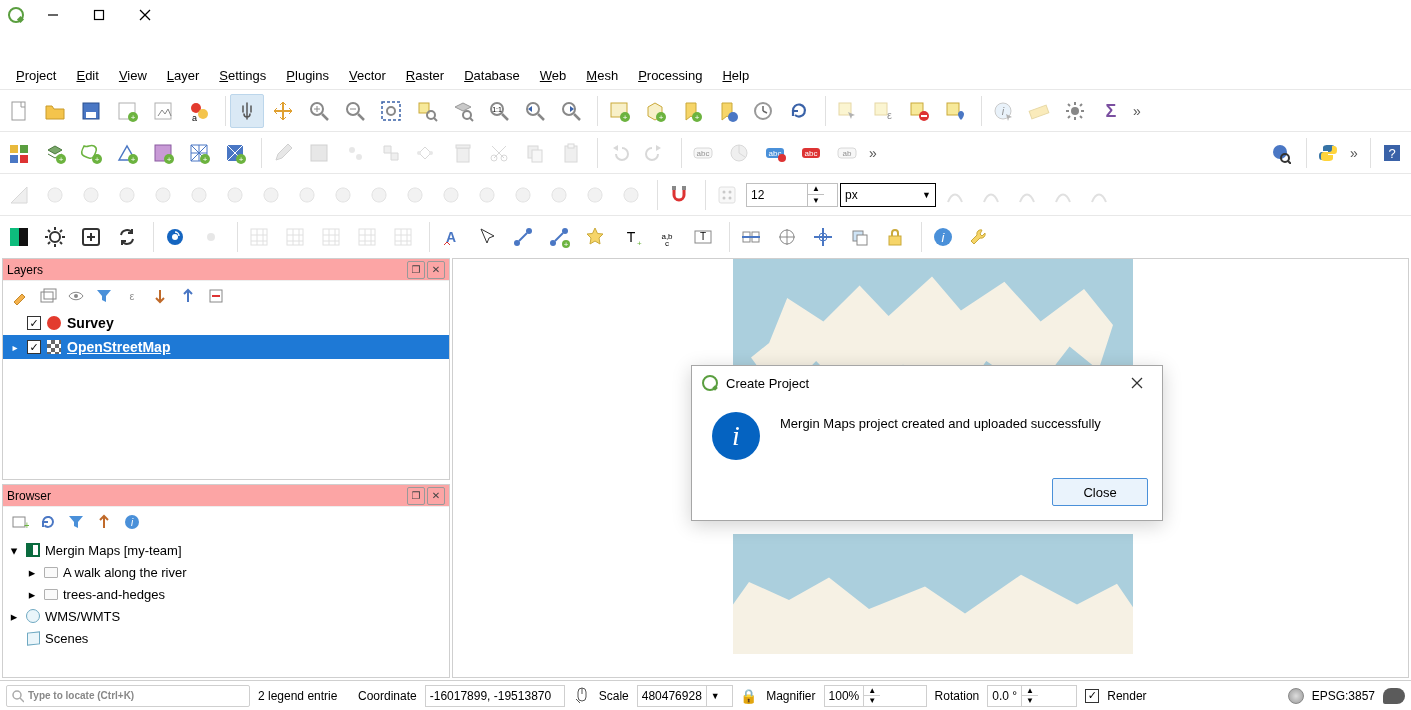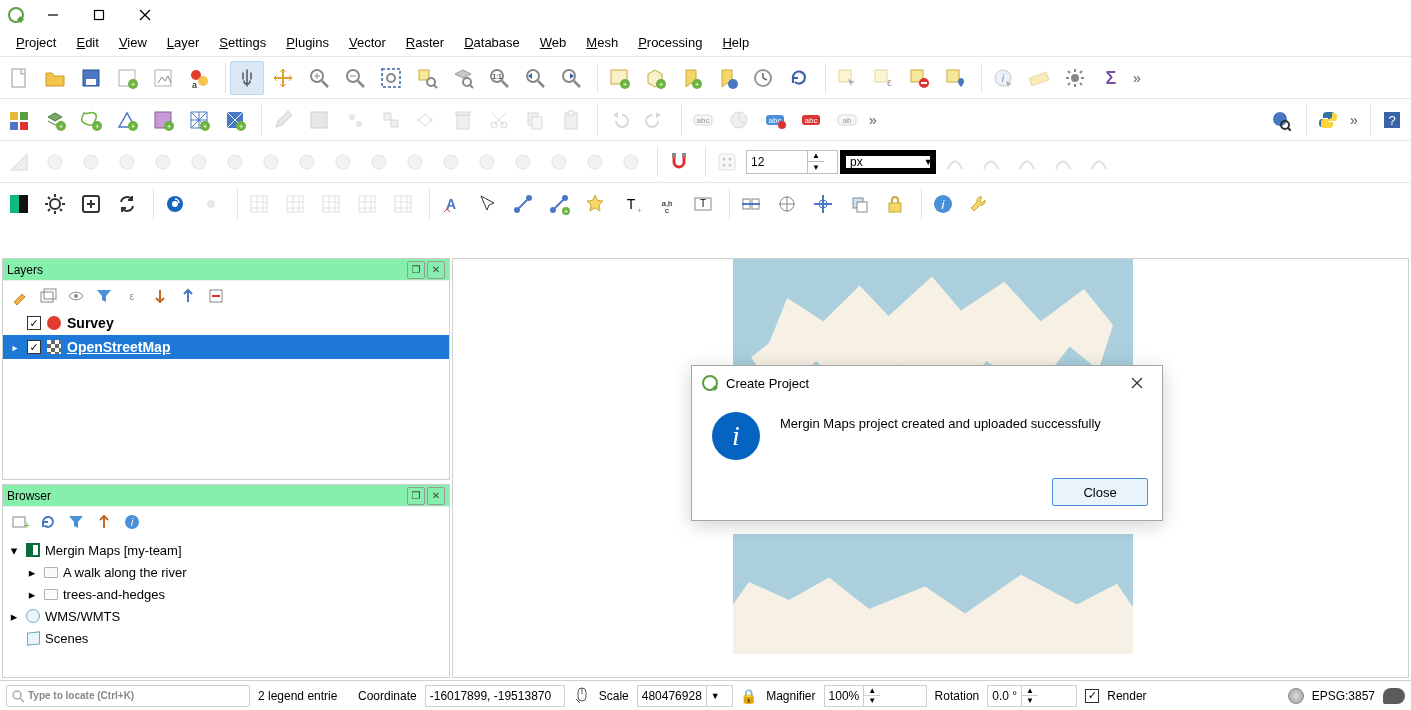--- a/index.html
+++ b/index.html
@@ -7,44 +7,44 @@
 
 
 .titlebar { height: 30px; display: flex; align-items: center; padding: 0 0 0 8px; }
 .titlebar .qicon { width: 16px; height: 16px; border: 2px solid #5a9e3f; border-radius: 50%; margin-right: 6px; position: relative; }
 .titlebar .qicon::after { content:""; position:absolute; bottom:-1px; right:-1px; width:5px; height:5px; background:#5a9e3f; transform:rotate(45deg); }
 .titlebar .title { flex: 1; font-size: 12px; }
 .titlebar .winbtn { width: 46px; height: 30px; display:flex; align-items:center; justify-content:center; font-size: 14px; }
 .winbtn svg { stroke:#000; fill:none; }
 
 
-.menubar { height: 26px; display:flex; align-items: center; padding: 0 6px; border-bottom: 1px solid transparent; }
+.menubar { height: 26px; display:flex; align-items: center; padding: 0 6px; border-bottom: 1px solid transparent; margin-top: 33px; }
 .menubar .menu { padding: 4px 10px; font-size: 13px; }
 .menubar .menu span.u { text-decoration: underline; }
 
 
 .toolrow { display:flex; align-items:center; height: 42px; border-top: 1px solid #e8e8e8; padding: 0 2px; gap: 2px; }
 .toolbtn { width: 34px; height: 34px; display:flex; align-items:center; justify-content:center; border:1px solid transparent; border-radius:2px; }
 .toolbtn.sel { border:1px solid #bcd6eb; background:#dae9f5; }
 .toolbtn svg { display:block; }
 .tsep { width:6px; height:30px; border-right:1px solid #e0e0e0; margin:0 2px; }
 .smallspin { display:flex; align-items:center; border:1px solid #bfbfbf; height:24px; width:92px; }
 .smallspin input { border:none; width:60px; padding:0 4px; font-size:12px; outline:none; }
 .spinbtns { display:flex; flex-direction:column; border-left:1px solid #bfbfbf; height:100%; }
 .spinbtns div { width:16px; height:11px; display:flex; align-items:center; justify-content:center; font-size:8px; border-bottom:1px solid #bfbfbf; }
 .spinbtns div:last-child { border-bottom:none; }
-.combo { border:6px solid #000000; height:24px; display:flex; align-items:center; padding:0 4px; font-size:12px;gap:43px; }
+.combo { border:1px solid #000000; height:24px; display:flex; align-items:center; padding:0 4px; font-size:12px;gap:43px; }
 .combo .carrow { margin-left:auto; padding-left:18px; font-size:9px; }
 .overflow { width:14px; display:flex; align-items:center; justify-content:center; font-size:14px; color:#555; }
 
 
 .workspace { position:absolute; top:256px; left:0; right:0; bottom:30px; display:flex; }
 .leftcol { width:452px; display:flex; flex-direction:column; }
 .panel { border:1px solid #cfcfcf; margin:2px; background:#fff; display:flex; flex-direction:column; }
-.panel-head { height:22px; display:flex; align-items:center; padding:0 4px; background:#86efac; border-bottom:1px solid #eee; }
+.panel-head { height:22px; display:flex; align-items:center; padding:0 4px; background:#fca5a5; border-bottom:1px solid #eee; }
 .panel-head .ptitle { font-size:12px; flex:1; }
 .panel-head .pbtn { width:18px; height:18px; border:1px solid #999; border-radius:2px; display:flex; align-items:center; justify-content:center; font-size:10px; margin-left:2px; color:#444; }
 .panel-toolbar { height:30px; display:flex; align-items:center; gap:6px; padding:0 6px; }
 .ptb { width:22px; height:22px; display:flex; align-items:center; justify-content:center; }
 .layer-list { flex:1; overflow:auto; }
 .layer-row { display:flex; align-items:center; height:24px; padding-left:24px; gap:6px; }
 .layer-row.sel { background:#1e79d6; color:#fff; }
 .layer-row .expander { width:12px; text-align:center; font-size:10px; margin-left:-18px; }
 .checkbox { width:14px; height:14px; border:1px solid #333; background:#fff; color:#000; display:flex; align-items:center; justify-content:center; font-size:11px; line-height:1; }
 .layersym { width:14px; height:14px; }

